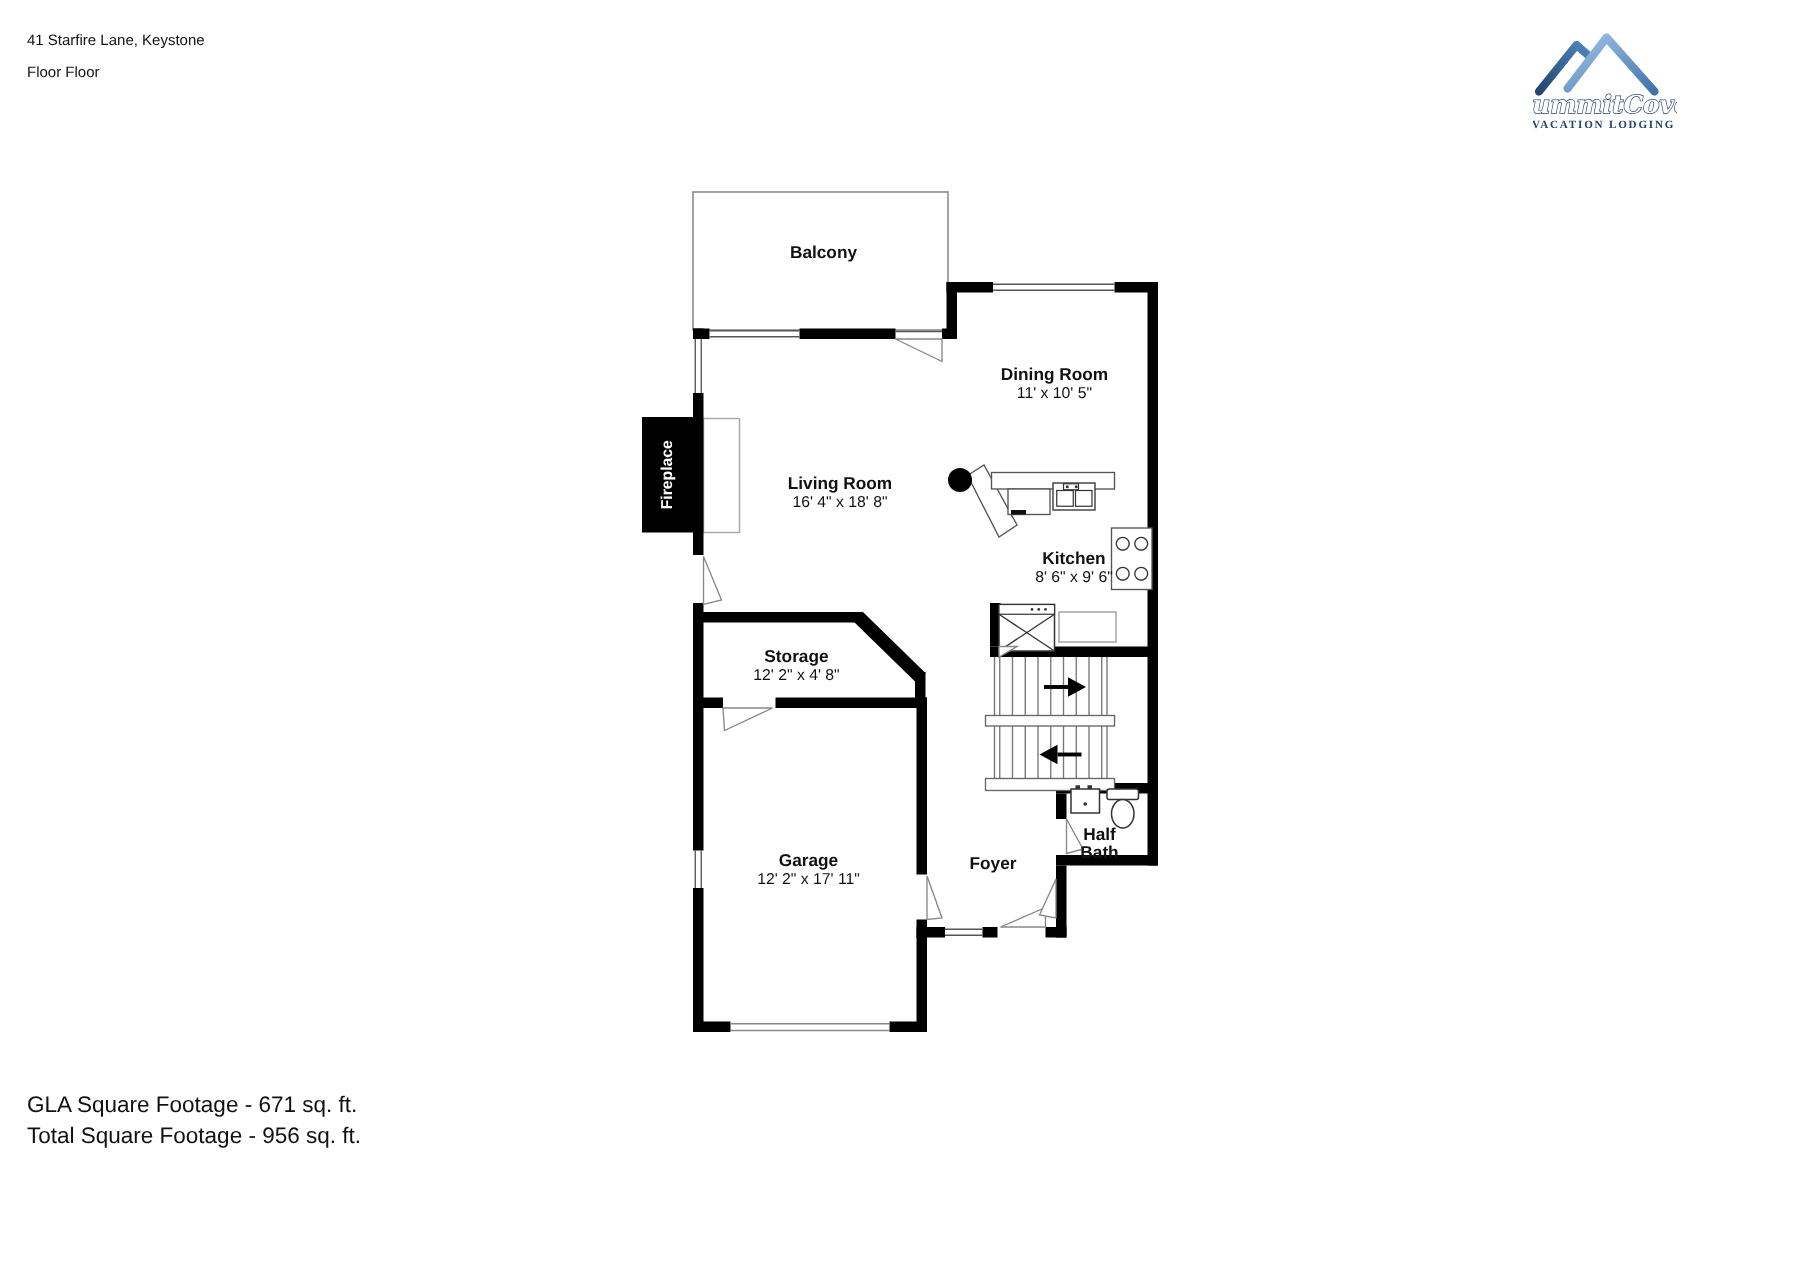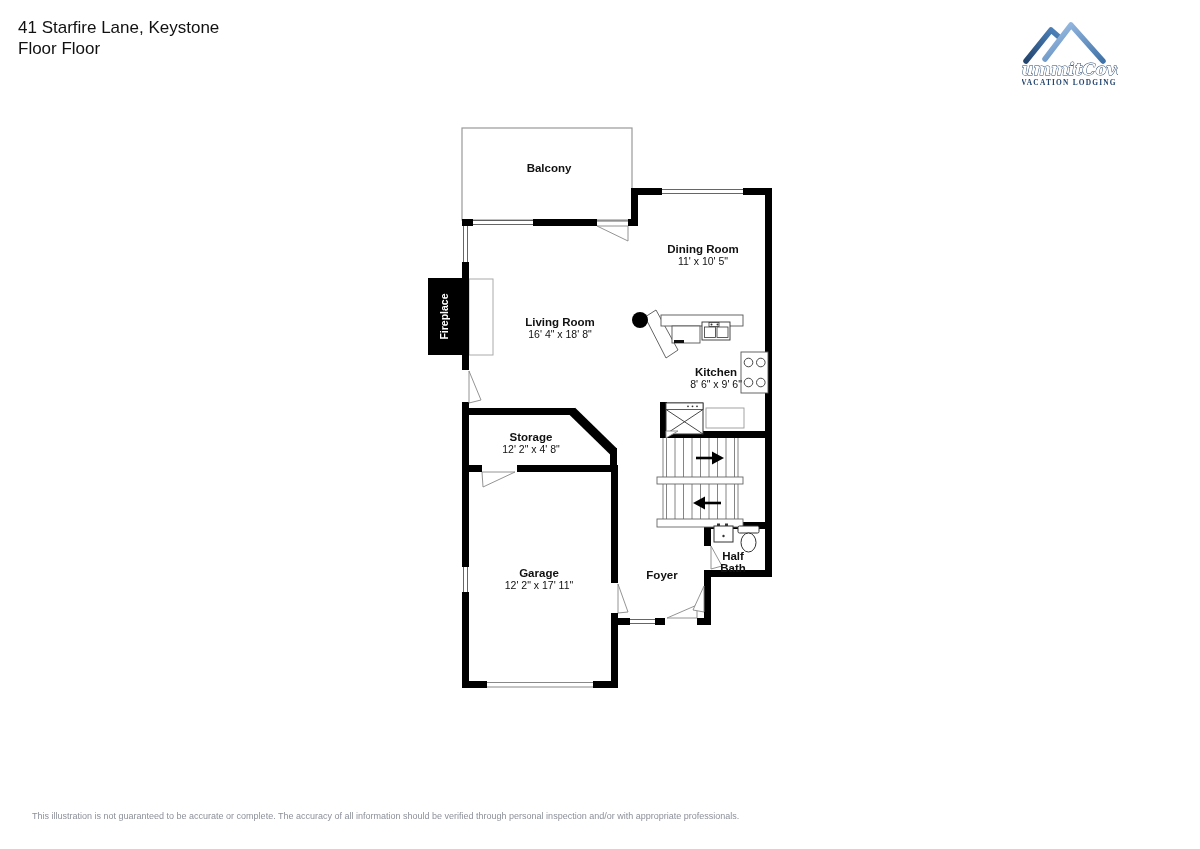--- a/index.html
+++ b/index.html
@@ -1,18 +1,18 @@
 <!DOCTYPE html>
 <html><head>
 <meta charset="utf-8">
 <style>
   html,body{margin:0;padding:0;background:#fff;}
   body{width:1200px;height:849px;position:relative;overflow:hidden;
        font-family:"Liberation Sans", sans-serif;color:#111;}
-  .hdr{position:absolute;left:18px;top:17px;font-size:17px;line-height:21px;color:#111;}
+  .hdr{position:absolute;left:18px;top:17px;font-size:10px;line-height:21px;color:#111;}
   .footer{position:absolute;left:18px;top:727px;font-size:15px;line-height:20.6px;color:#111;}
   .disclaimer{position:absolute;left:32px;top:809px;font-size:9px;line-height:14px;color:#8d909a;}
   .plan-svg{position:absolute;left:0;top:0;}
   .logo{position:absolute;left:1022px;top:14px;}
   svg text{font-family:"Liberation Sans", sans-serif;}
   .room-name{font-weight:bold;font-size:11.5px;fill:#111;}
   .room-dims{font-size:10.5px;fill:#111;}
   .fp-text{font-weight:bold;font-size:10.5px;fill:#fff;}
   .logo-brand{font-family:"DejaVu Serif", serif;font-style:italic;font-weight:bold;
               font-size:16.5px;fill:#fff;stroke:#23456e;stroke-width:0.9;paint-order:stroke;}
@@ -209,17 +209,18 @@
     <text class="room-dims" x="539" y="589" text-anchor="middle">12' 2" x 17' 11"</text>
 
     <text class="room-name" x="662" y="579" text-anchor="middle">Foyer</text>
 
     <text class="room-name" x="733" y="560" text-anchor="middle">Half</text>
     <text class="room-name" x="733" y="572" text-anchor="middle">Bath</text>
   </g>
 </svg>
 
 <div class="footer">
+  <div>GLA Square Footage - 671 sq. ft.</div>
+  <div>Total Square Footage - 956 sq. ft.</div>
 </div>
 
 <div class="disclaimer">
-  <div>This illustration is not guaranteed to be accurate or complete. The accuracy of all information should be verified through personal inspection and/or with appropriate professionals.</div>
 </div>
 
 </body></html>

